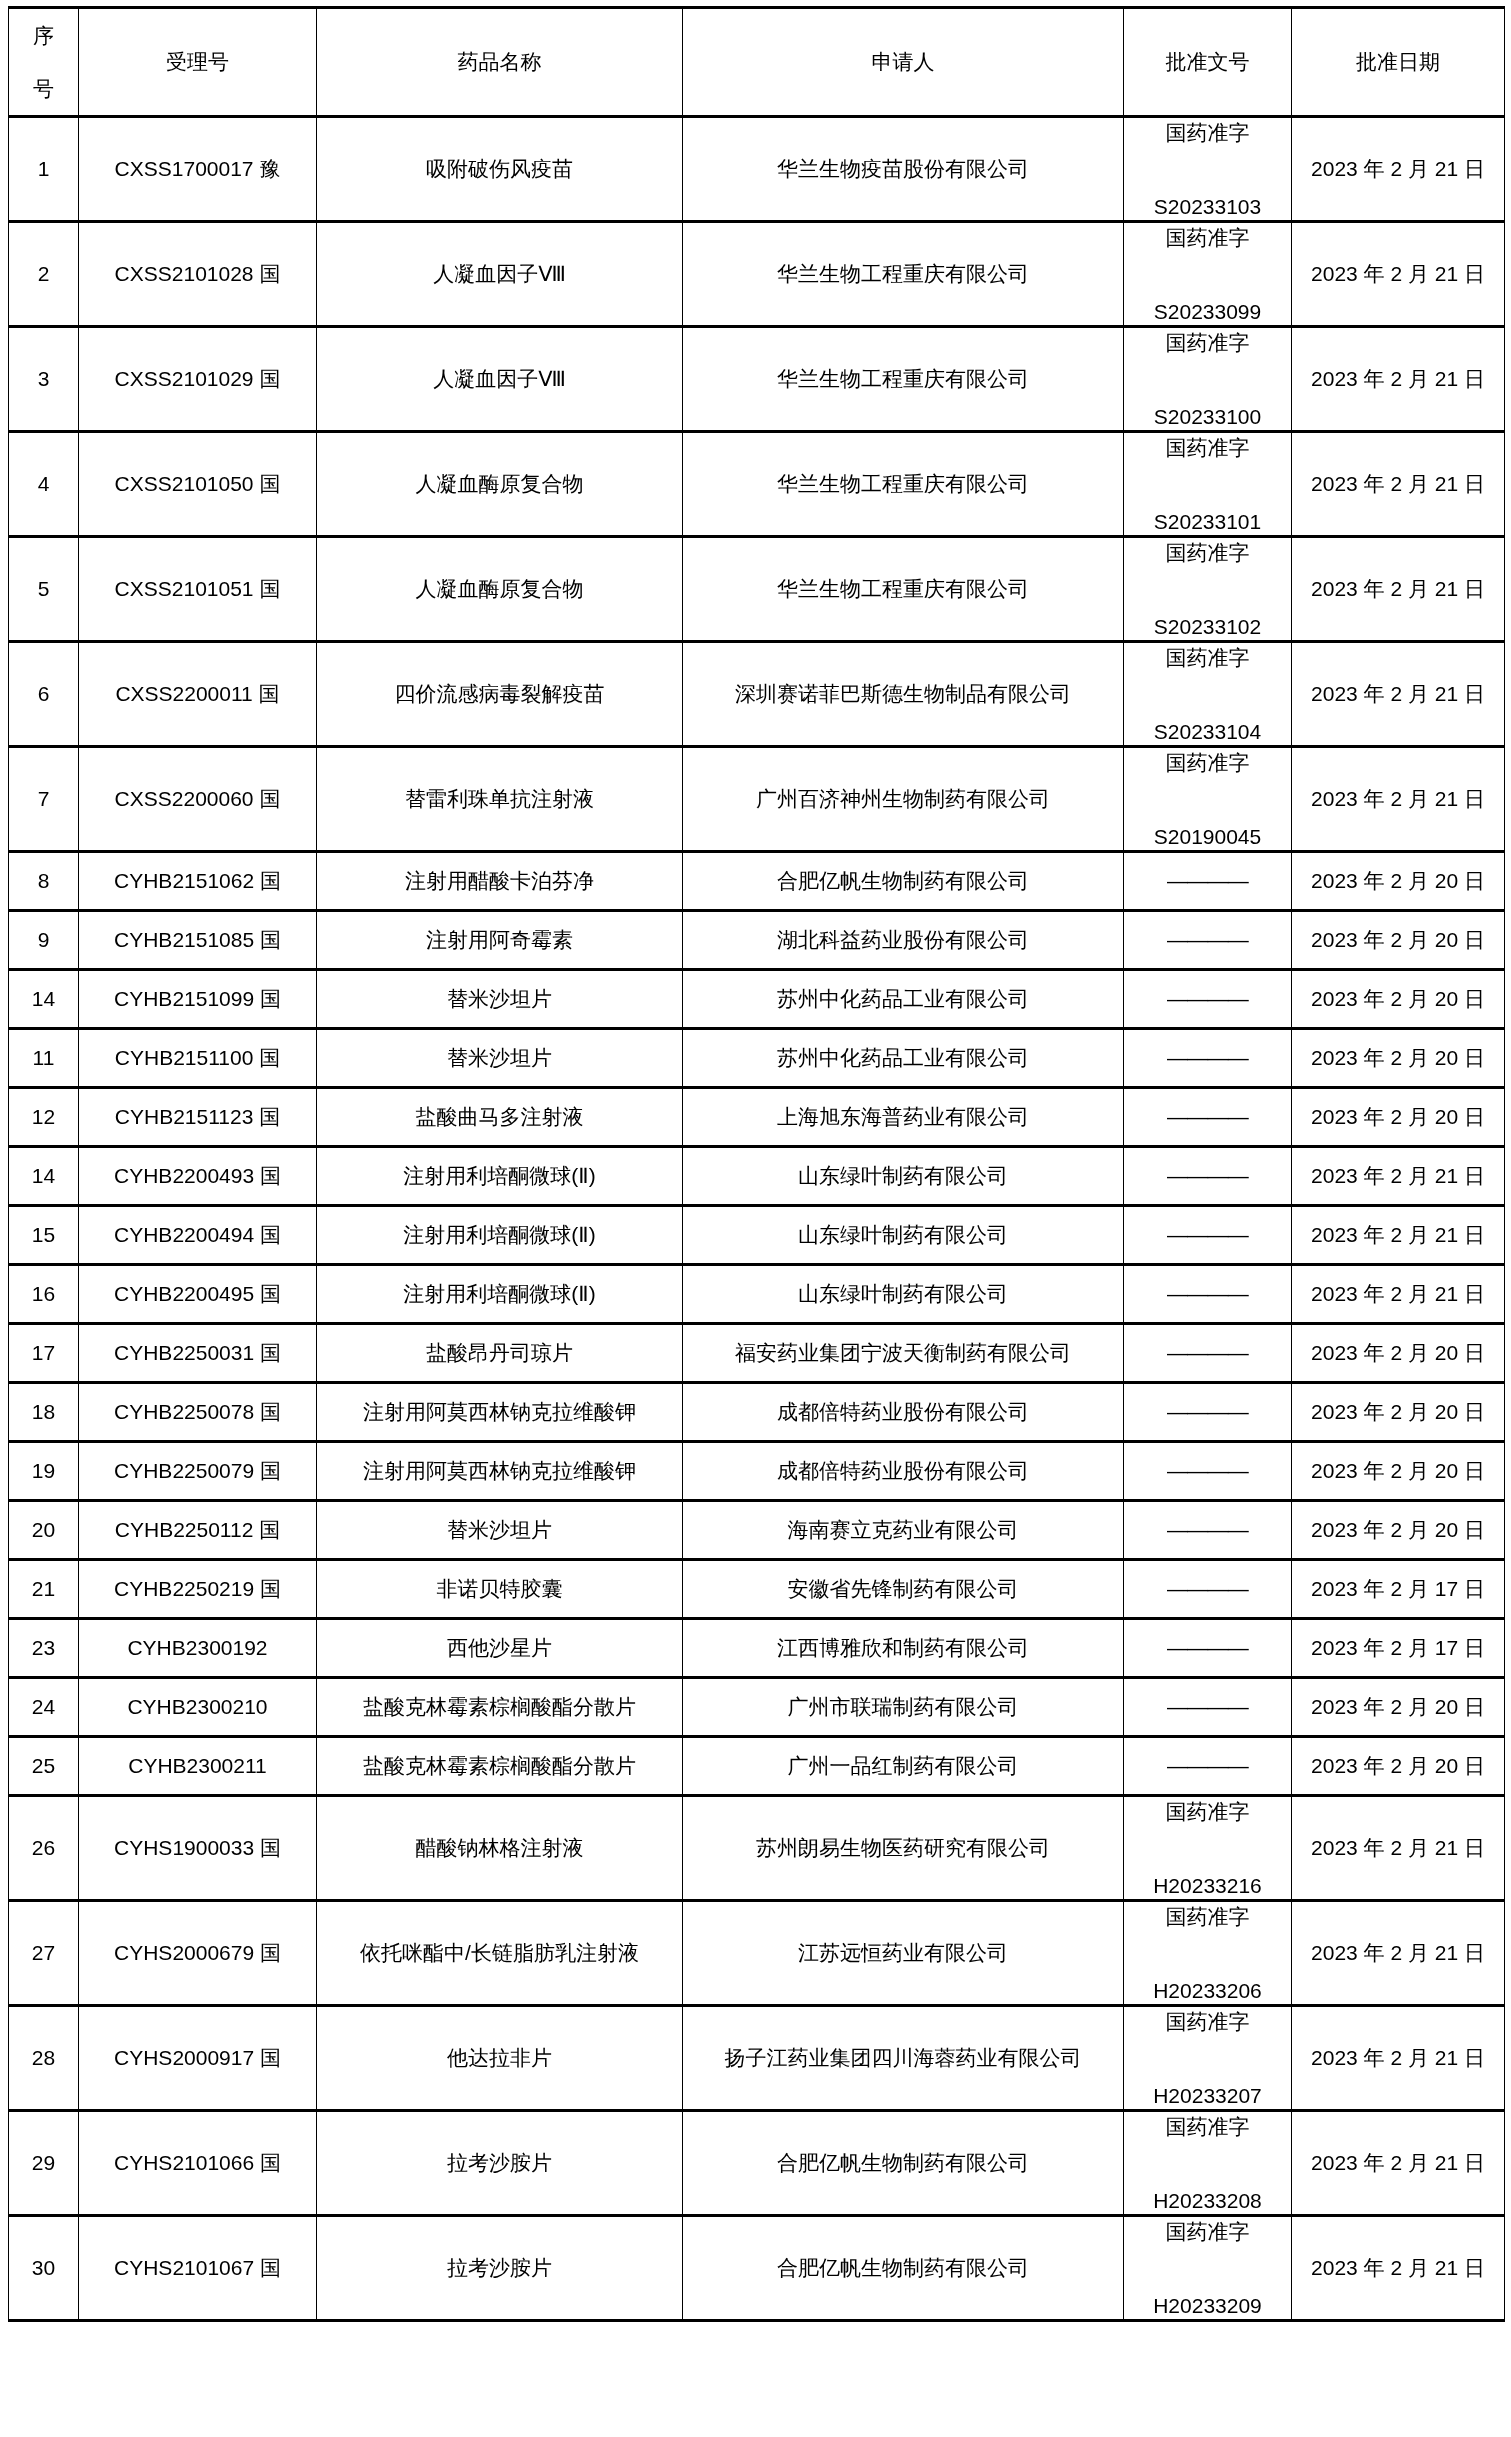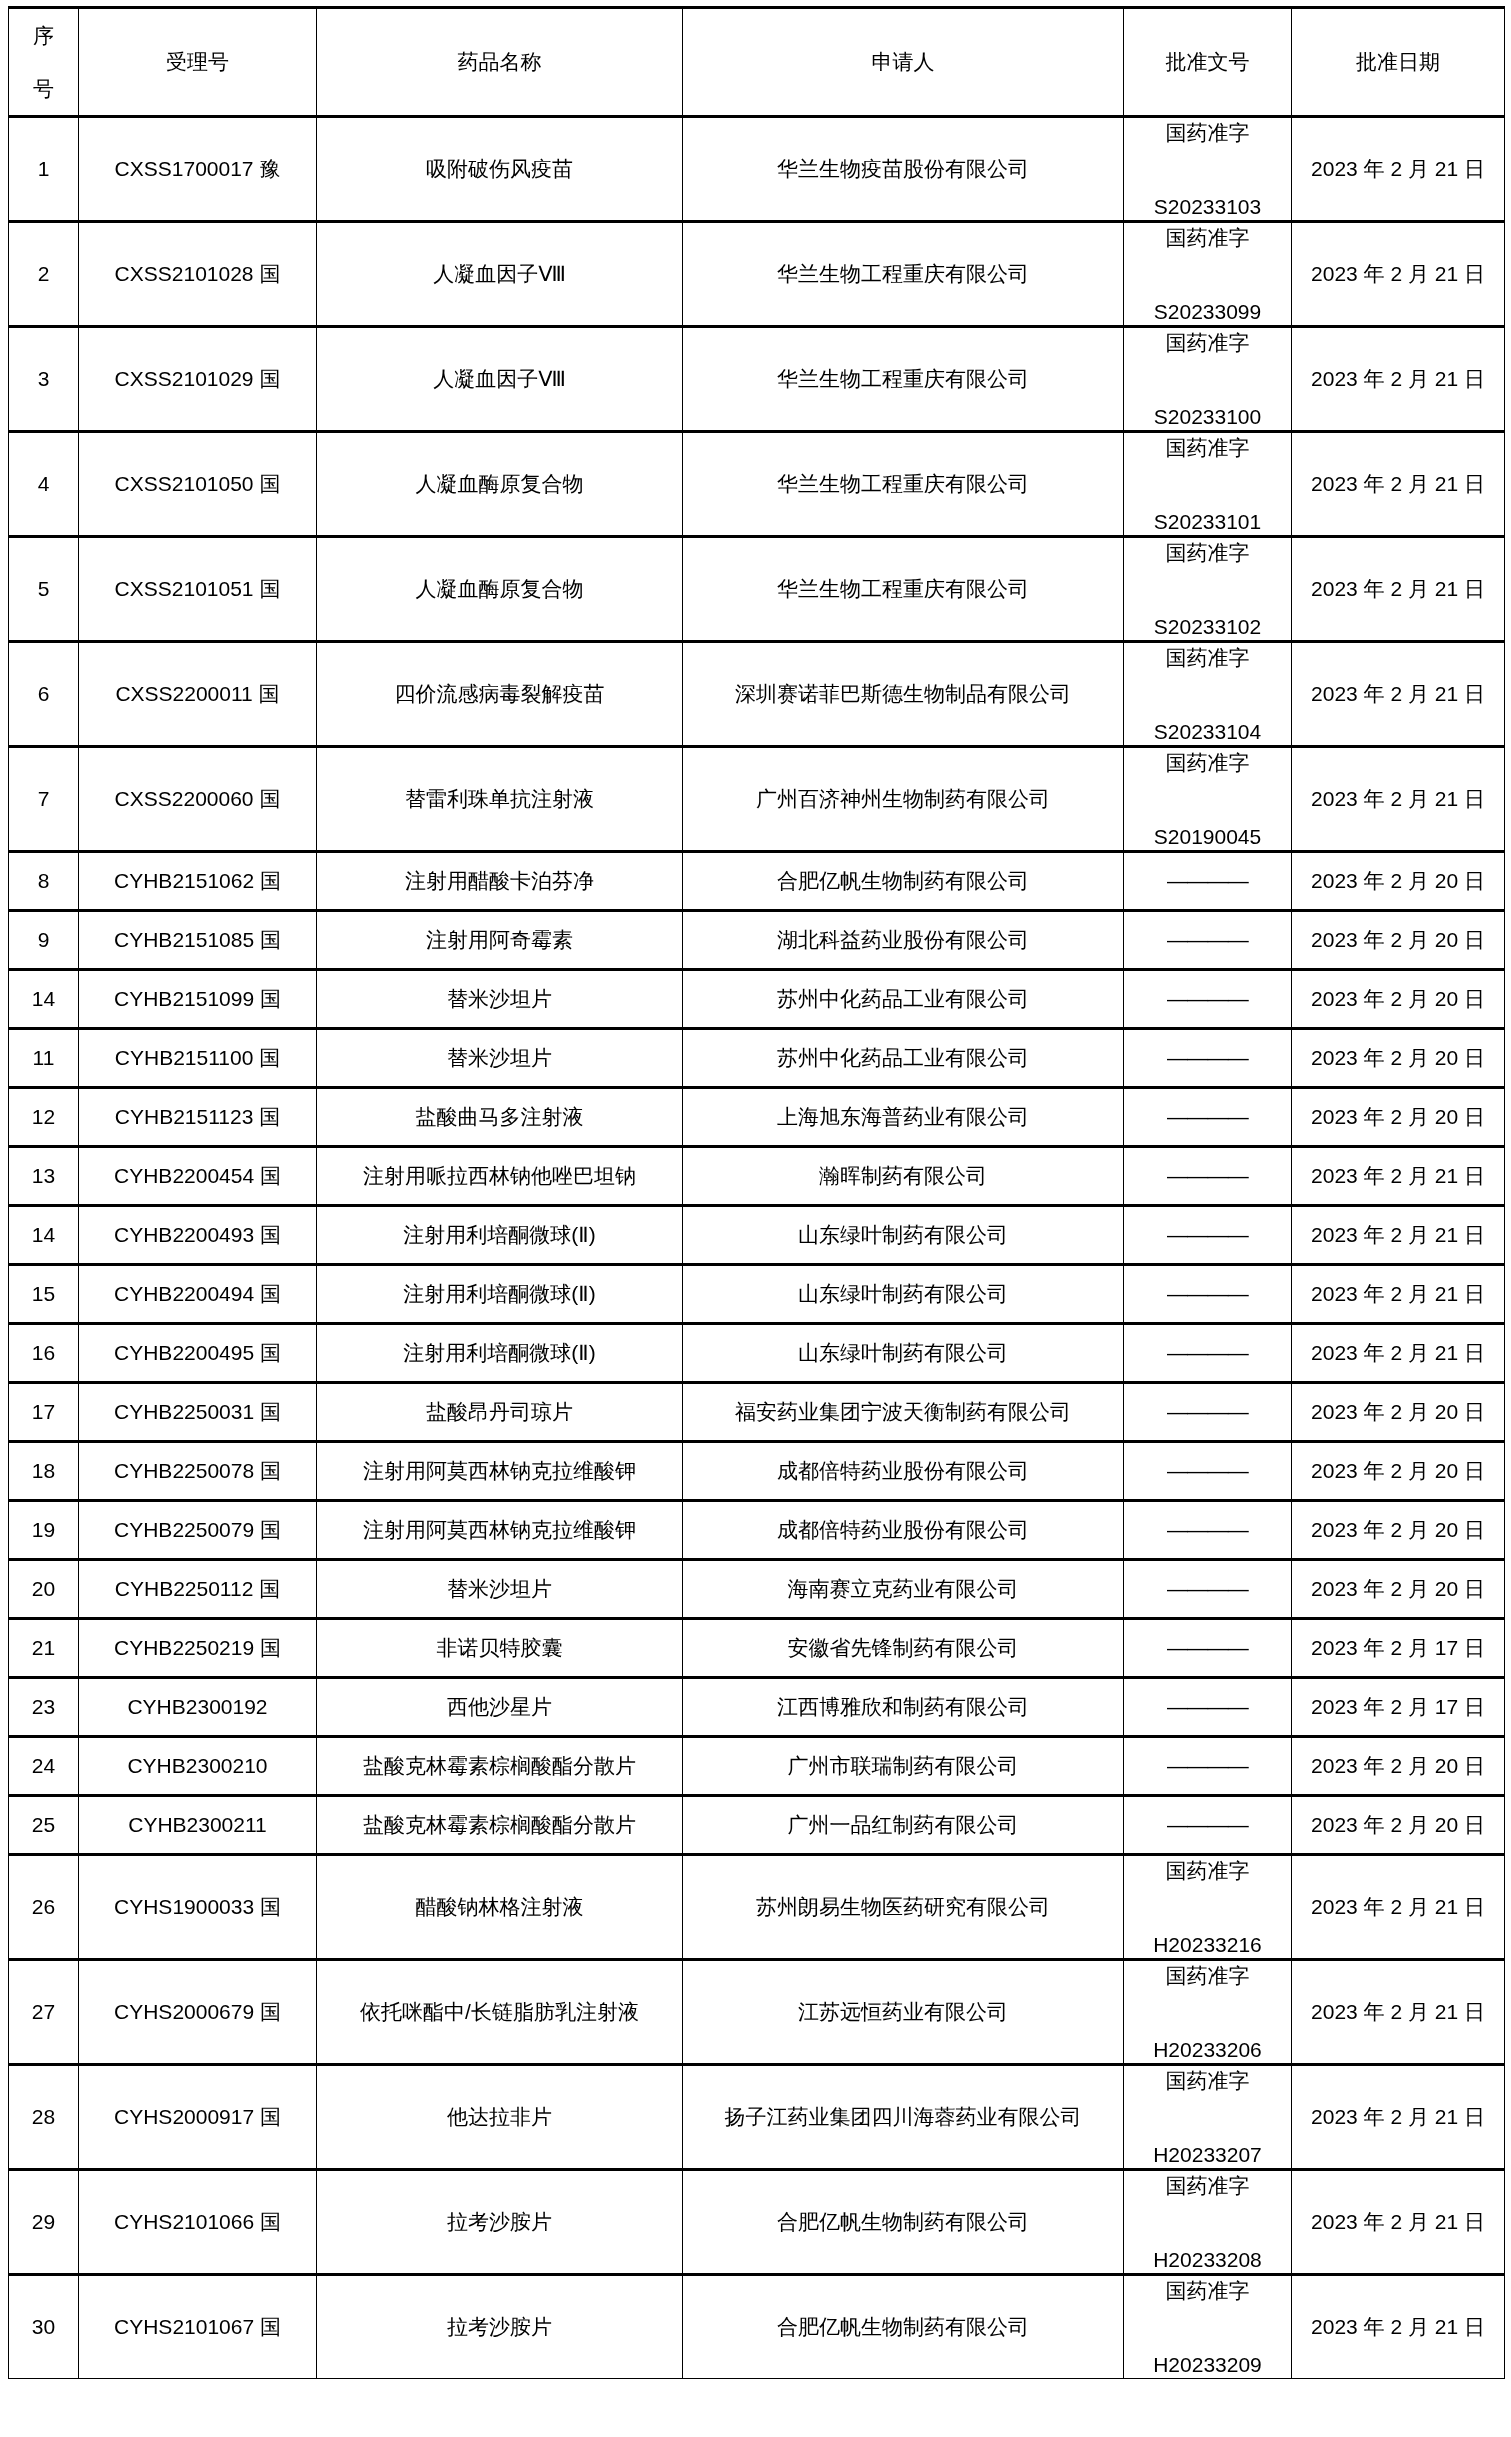--- a/index.html
+++ b/index.html
@@ -237,33 +237,20 @@
     <td><span class="cell-text">上海旭东海普药业有限公司</span></td>
     <td>
       <div class="approval-stack" style="gap: 0px;">
 
         <div class="approval-dash">————</div>
       </div>
     </td>
     <td><span class="cell-text">2023 年 2 月 20 日</span></td>
   </tr>
         <tr class="row-short">
-    <td><span class="cell-text">13</span></td>
-    <td><span class="cell-text">CYHB2200454 国</span></td>
-    <td><span class="cell-text">注射用哌拉西林钠他唑巴坦钠</span></td>
-    <td><span class="cell-text">瀚晖制药有限公司</span></td>
-    <td>
-      <div class="approval-stack" style="gap: 0px;">
-
-        <div class="approval-dash">————</div>
-      </div>
-    </td>
-    <td><span class="cell-text">2023 年 2 月 21 日</span></td>
-  </tr>
-        <tr class="row-short">
     <td><span class="cell-text">14</span></td>
     <td><span class="cell-text">CYHB2200493 国</span></td>
     <td><span class="cell-text">注射用利培酮微球(Ⅱ)</span></td>
     <td><span class="cell-text">山东绿叶制药有限公司</span></td>
     <td>
       <div class="approval-stack" style="gap: 0px;">
 
         <div class="approval-dash">————</div>
       </div>
     </td>

